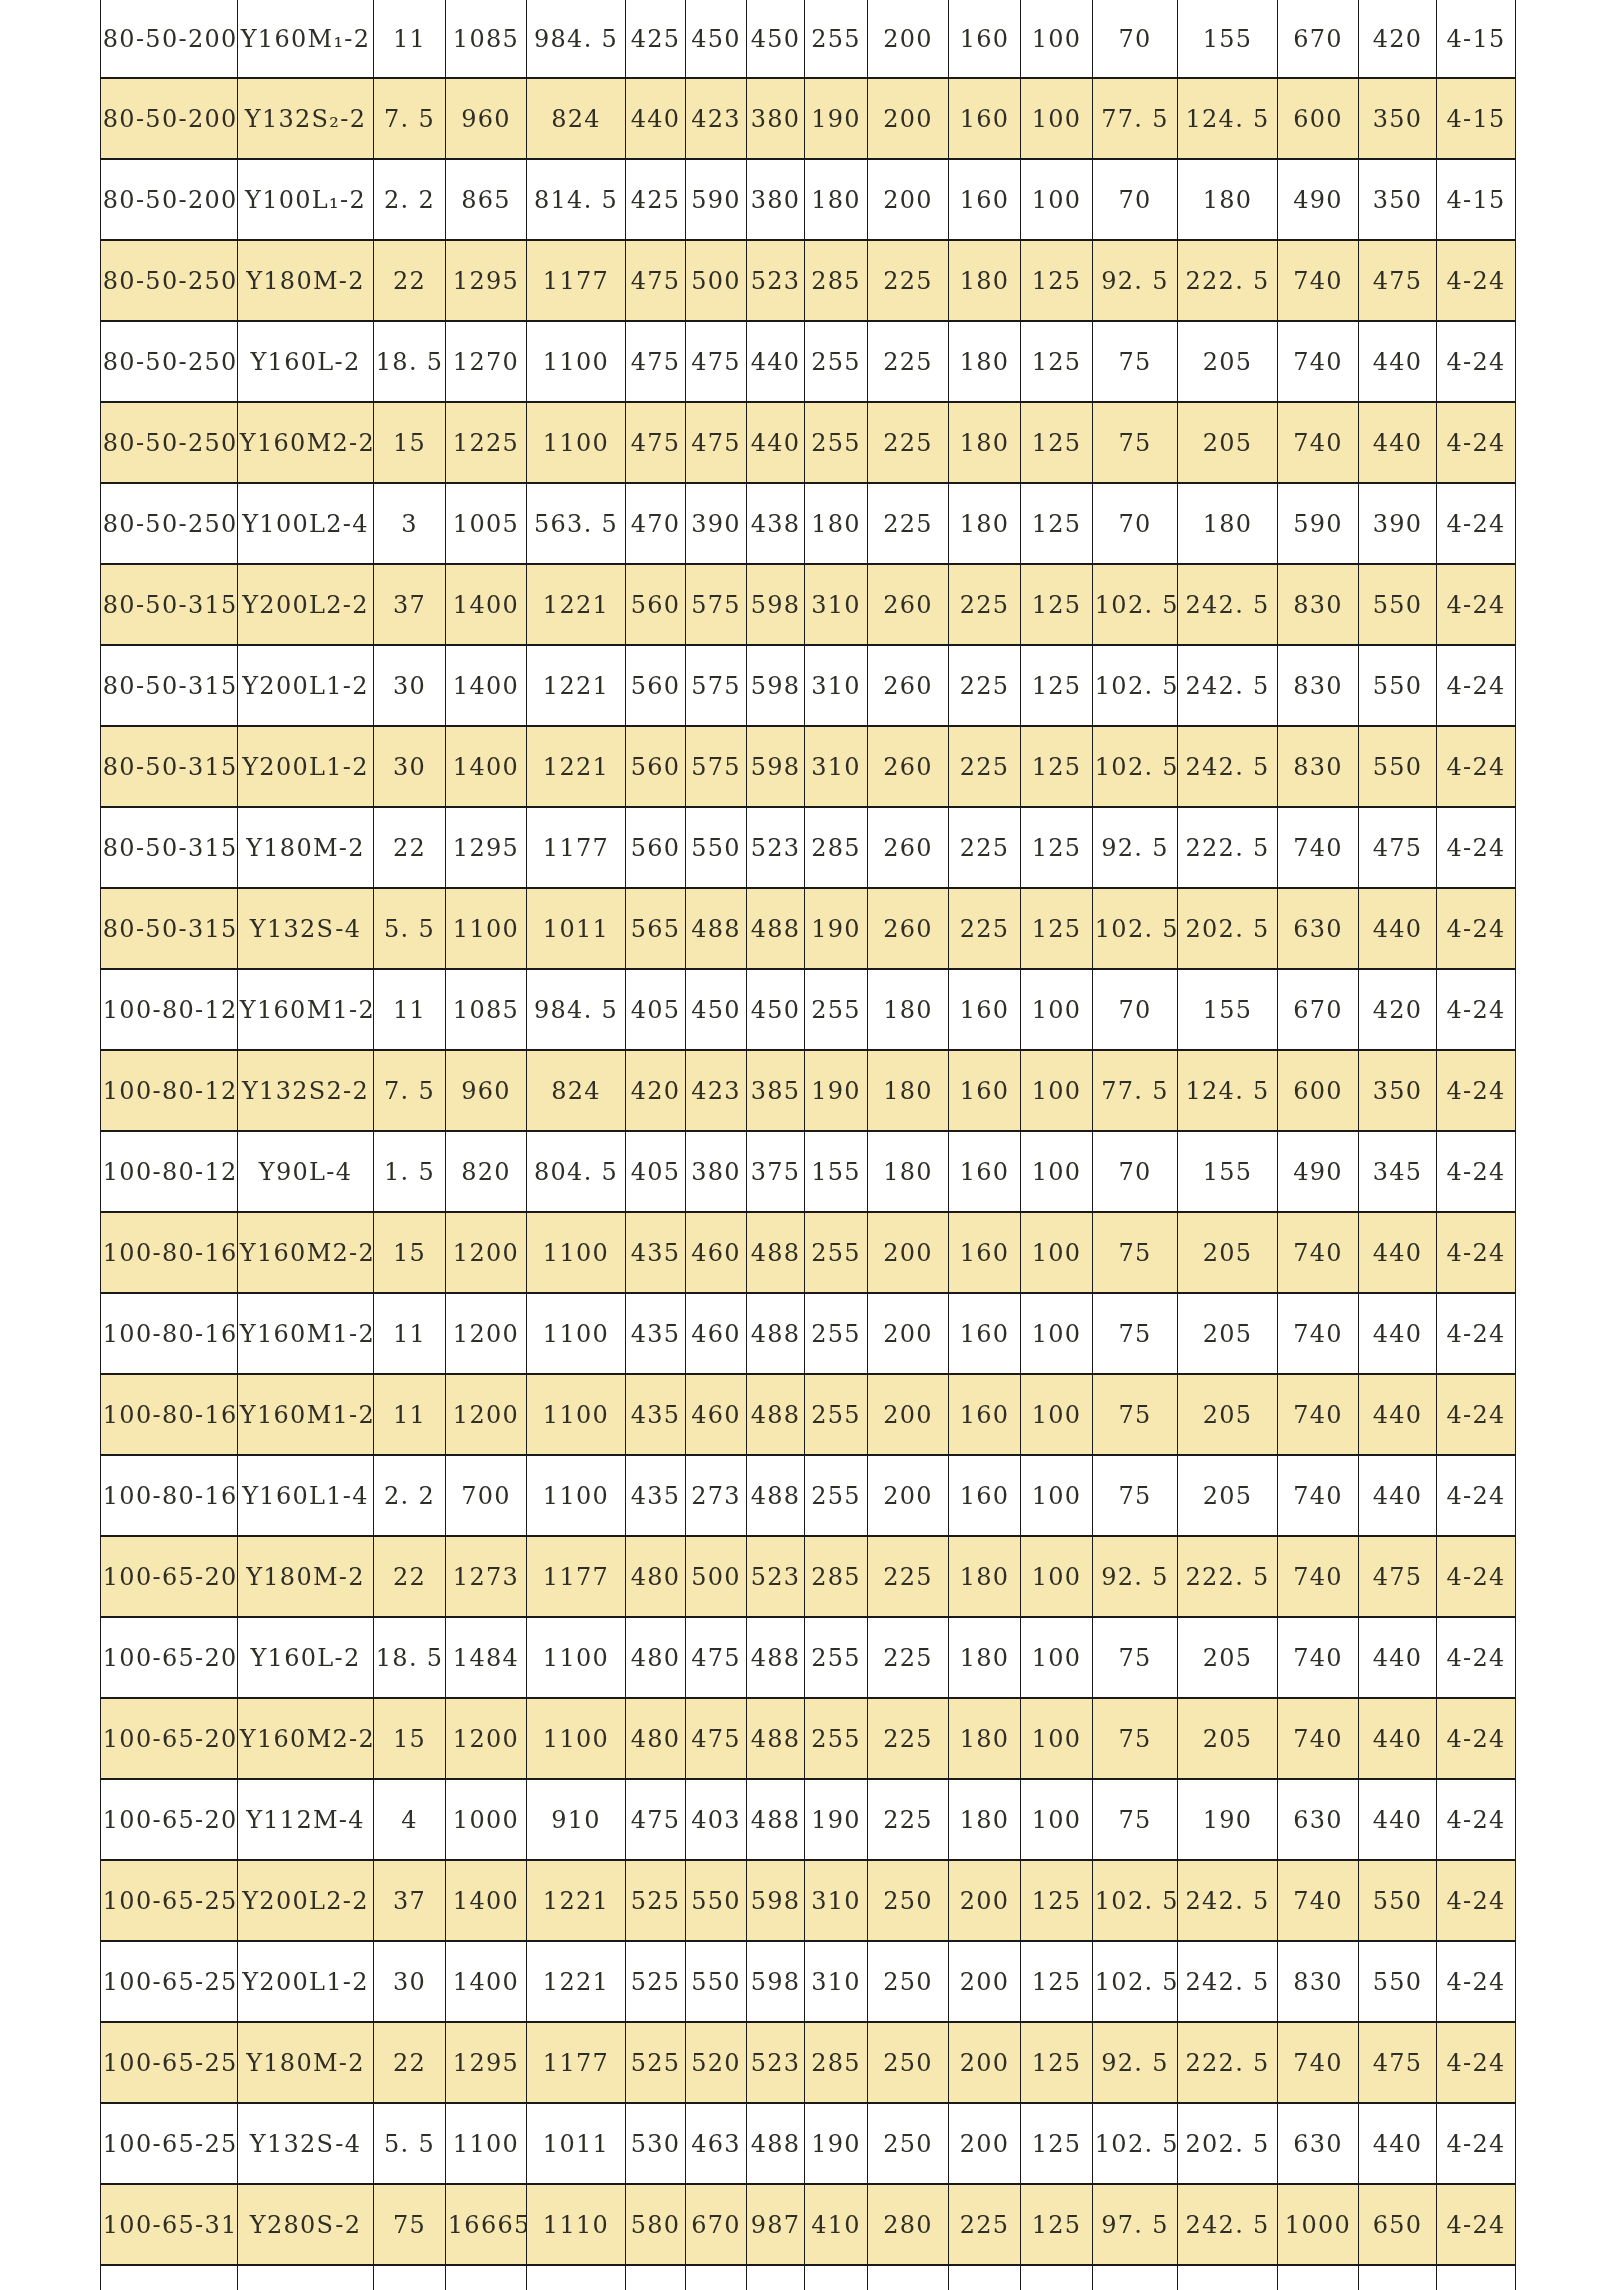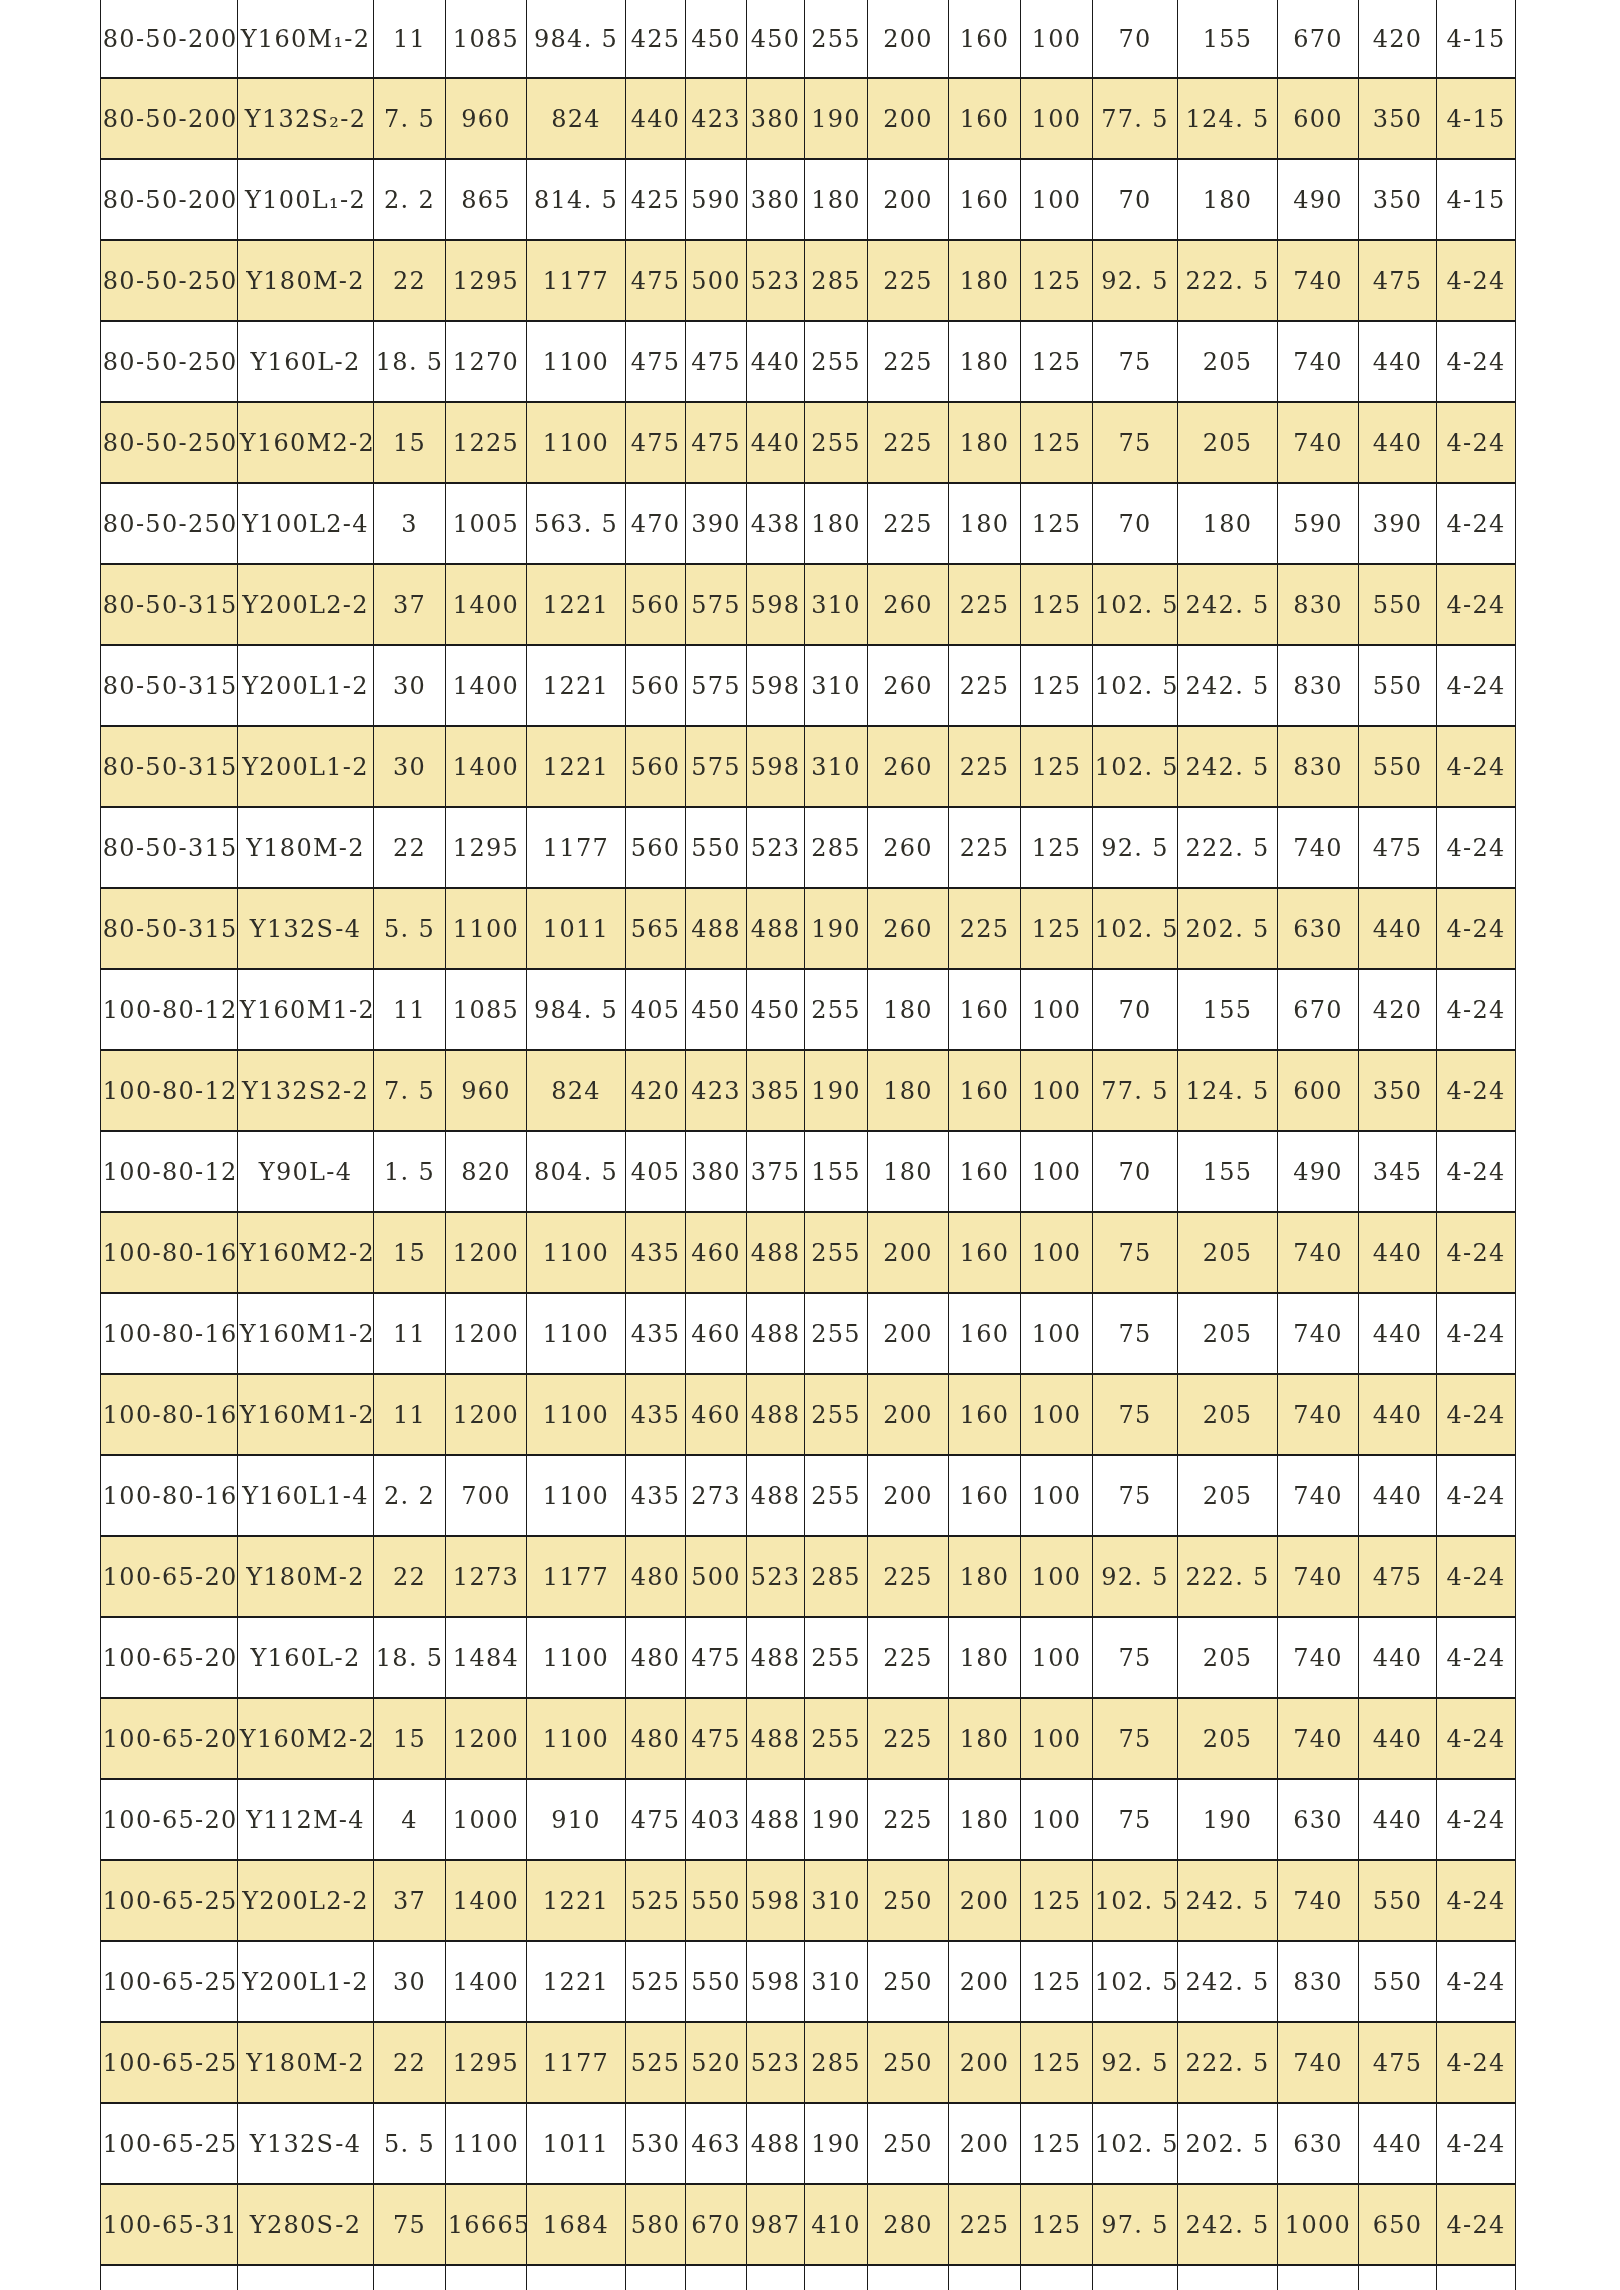--- a/index.html
+++ b/index.html
@@ -577,21 +577,21 @@
           <td>202. 5</td>
           <td>630</td>
           <td>440</td>
           <td>4-24</td>
         </tr>
         <tr class="alt">
           <td>100-65-315</td>
           <td>Y280S-2</td>
           <td>75</td>
           <td>16665</td>
-          <td>1684</td>
+          <td>1110</td>
           <td>580</td>
           <td>670</td>
           <td>987</td>
           <td>410</td>
           <td>280</td>
           <td>225</td>
           <td>125</td>
           <td>97. 5</td>
           <td>242. 5</td>
           <td>1000</td>

